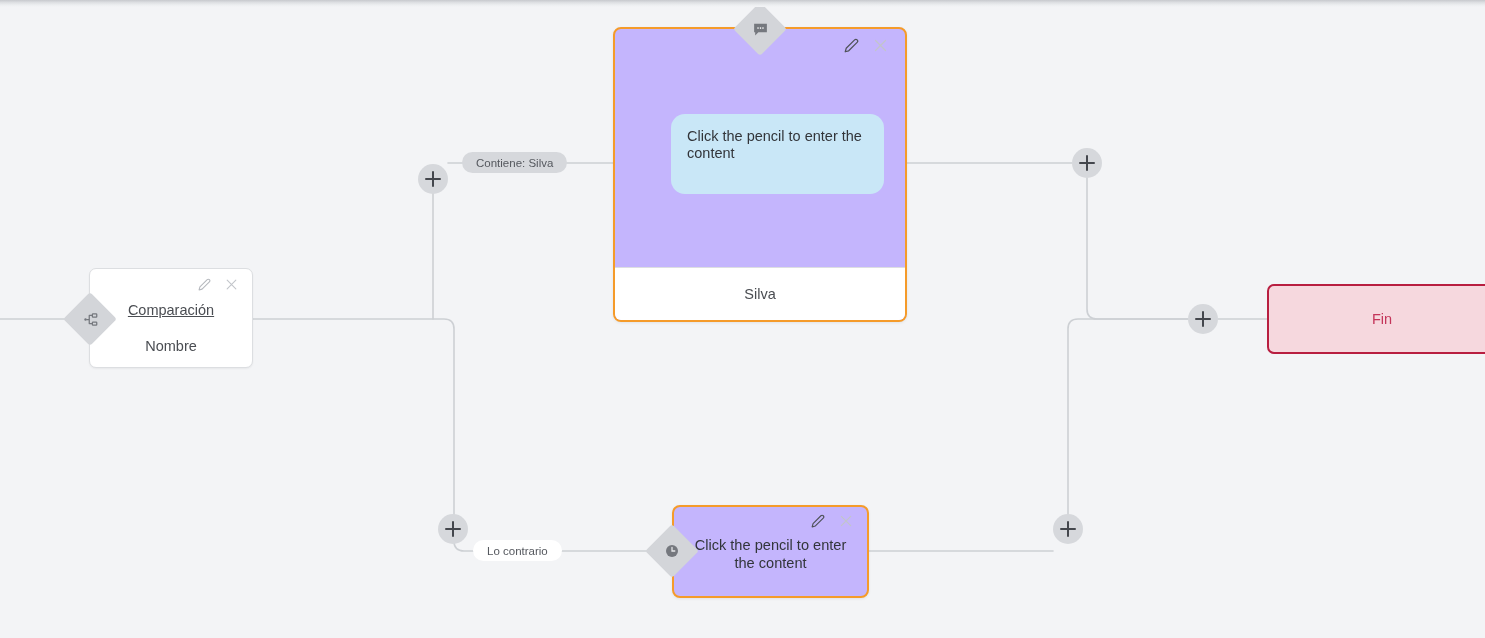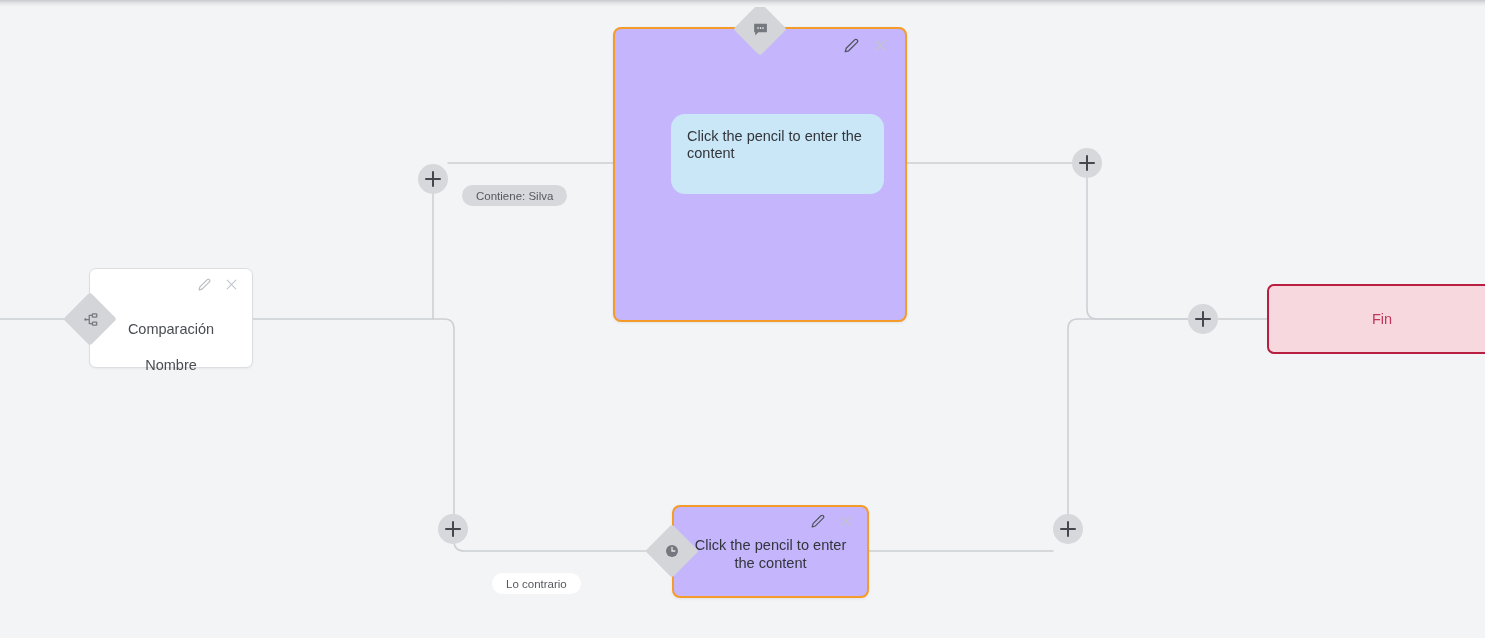--- a/index.html
+++ b/index.html
@@ -47,21 +47,21 @@
     border: 1px solid #dcdee1;
     border-radius: 7px;
     box-shadow: 0 1px 2px rgba(0,0,0,0.05);
   }
   .cmp-title, .cmp-sub {
     text-align: center;
     color: #4a4d52;
     font-size: 14.5px;
     line-height: 1.2;
   }
-  .cmp-title { margin-top: 52px; }
+  .cmp-title { margin-top: 33px; text-decoration: underline; }
   .cmp-sub   { margin-top: 19px; }
 
   
   .card-orange {
     background: #c4b5fd;
     border: 2px solid #f59b2a;
     border-radius: 8px;
     box-shadow: 0 1px 3px rgba(0,0,0,0.07);
     overflow: hidden;
   }
@@ -161,21 +161,20 @@
     align-items: center;
     justify-content: center;
     border-radius: 11px;
     font-size: 11.5px;
     color: #55585e;
     white-space: nowrap;
     z-index: 20;
     padding: 0 14px;
     height: 21px;
     cursor: pointer;
-    margin-top: 33px;
   }
   .edge-label.grey  { background: #d6d8dc; }
   .edge-label.white { background: #ffffff; }
 </style>
 </head>
 <body>
 
 <div id="canvas">
 
   <svg id="edges" viewBox="0 0 1485 638" width="1485" height="638">
@@ -242,20 +241,21 @@
         </span>
         <span class="ico-btn">
           <svg width="15" height="15" viewBox="0 0 24 24" fill="none" stroke="#c2c5ca" stroke-width="2" stroke-linecap="round">
             <path d="M4 4 L20 20 M20 4 L4 20"></path>
           </svg>
         </span>
       </div>
 
       <div class="bubble" style="left:56px; top:85px; width:213px; height:80px;">Click the pencil to enter the content</div>
 
+      <div class="footer-bar">Silva</div>
     </div>
   </div>
 
   <div class="diamond" style="left:741px; top:10px;">
     <div class="dico">
       <svg width="17" height="17" viewBox="0 0 24 24">
         <path d="M3 4h18v12H9l-4.5 4.5V16H3Z" fill="#75787e"></path>
         <circle cx="8.5" cy="10" r="1.15" fill="#ffffff"></circle>
         <circle cx="12" cy="10" r="1.15" fill="#ffffff"></circle>
         <circle cx="15.5" cy="10" r="1.15" fill="#ffffff"></circle>
@@ -287,21 +287,21 @@
         <circle cx="12" cy="12" r="9" fill="#75787e"></circle>
         <path d="M12 6.5V12h4.2" fill="none" stroke="#e6e7ea" stroke-width="1.9" stroke-linecap="round"></path>
       </svg>
     </div>
   </div>
 
   <div class="node card-end" style="left:1267px; top:284px; width:230px; height:70px;">Fin</div>
 
   <div class="edge-label grey" style="left:462px; top:152px;">Contiene: Silva</div>
 
-  <div class="edge-label white" style="left:492px; top:540px;">Lo contrario</div>
+  <div class="edge-label white" style="left:473px; top:540px;">Lo contrario</div>
 
   <div class="plus" style="left:418px; top:164px;"></div>
   <div class="plus" style="left:438px; top:514px;"></div>
   <div class="plus" style="left:1072px; top:148px;"></div>
   <div class="plus" style="left:1053px; top:514px;"></div>
   <div class="plus" style="left:1188px; top:304px;"></div>
 
   <div id="top-shadow"></div>
 </div>
 

